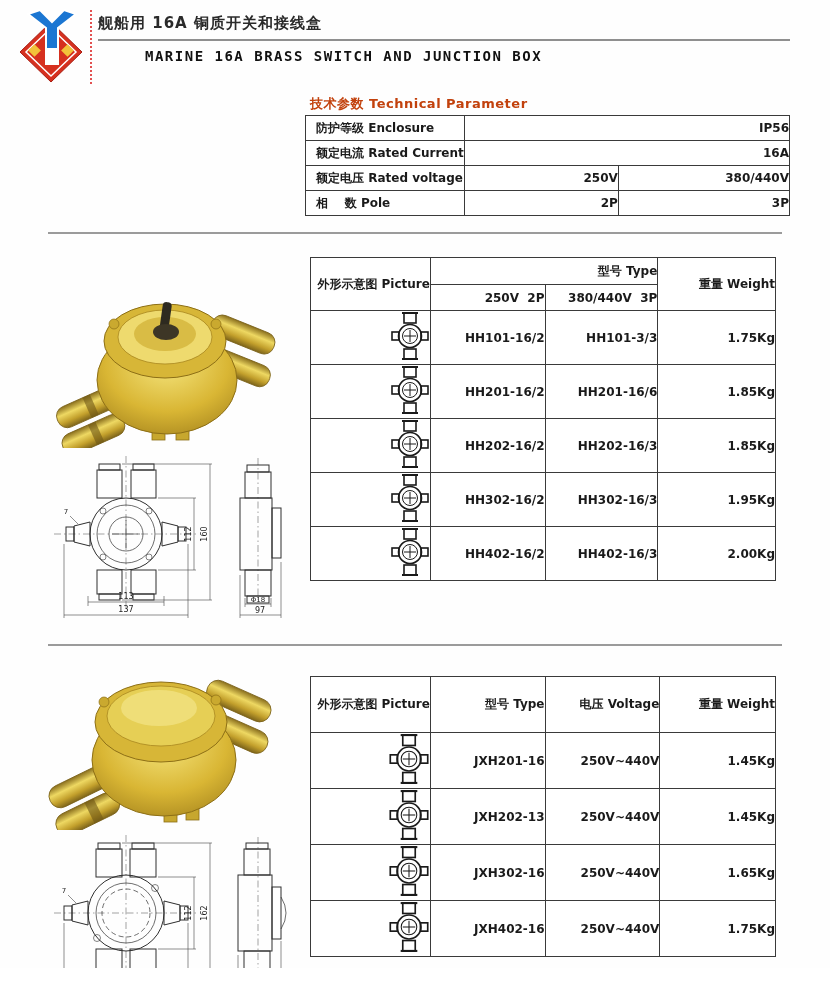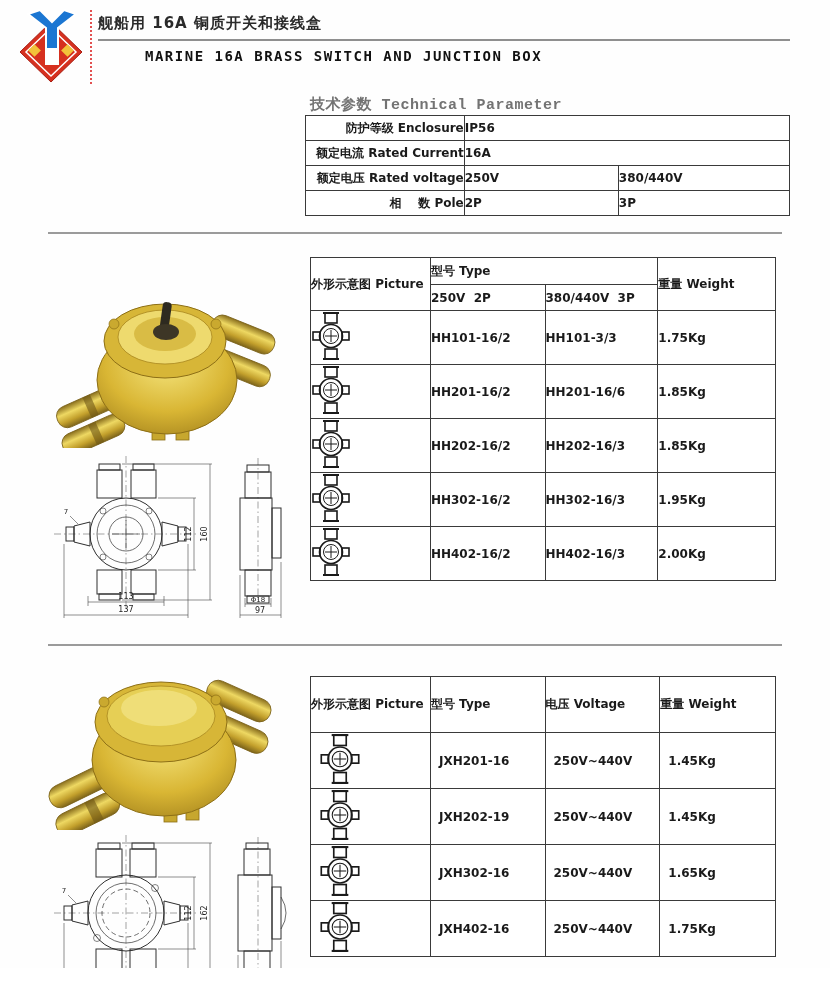--- a/index.html
+++ b/index.html
@@ -8,28 +8,28 @@
   .abs{position:absolute;}
 
   
   .logo{left:16px;top:8px;width:70px;height:76px;}
   .logo-sep{left:90px;top:10px;height:74px;width:0;border-left:2px dotted #e25050;}
   .title-cn{left:98px;top:14px;font-size:15px;font-weight:700;color:#2a2a2a;letter-spacing:1px;white-space:pre;}
   .title-rule{left:98px;top:39px;width:692px;height:2px;background:#8f8f8f;}
   .title-en{left:98px;top:48px;font-size:14px;font-weight:700;color:#111;
             font-family:"DejaVu Sans Mono",monospace;letter-spacing:1.5px;white-space:pre;padding-left:47px;}
 
-  .tech-heading{left:310px;top:95px;font-size:15px;font-weight:700;color:#737373;letter-spacing:.5px;white-space:pre;font-family:Liberation Mono, monospace;}
+  .tech-heading{left:310px;top:95px;font-size:13px;font-weight:700;color:#c2410c;letter-spacing:.5px;white-space:pre;}
 
   table{border-collapse:collapse;background:#fff;}
-  td,th{border:1px solid #3a3a3a;text-align:left;vertical-align:middle;
+  td,th{border:1px solid #3a3a3a;text-align:right;vertical-align:middle;
         font-size:12px;font-weight:700;color:#1a1a1a;padding:0;}
   .tech-table{left:305px;top:115px;width:485px;}
   .tech-table td{height:24px;}
-  .tech-table td.lbl{text-align:right;padding-left:10px;white-space:pre;}
+  .tech-table td.lbl{text-align:left;padding-left:10px;white-space:pre;}
 
   .spec-table{left:310px;top:257px;width:466px;}
   .spec-table th{white-space:pre;}
   .t-hh thead tr.r1 th{height:26px;}
   .t-hh thead tr.r2 th{height:25px;}
   .t-hh tbody td{height:51px;}
   .t-jxh{left:310px;top:676px;width:466px;}
   .t-jxh thead th{height:55px;}
   .t-jxh tbody td{height:55px;padding-left:8px;}
 
@@ -391,21 +391,21 @@
               <use href="#jbox-sym"></use>
             </svg></td>
         <td>JXH201-16</td>
         <td>250V~440V</td>
         <td>1.45Kg</td>
       </tr>
       <tr>
         <td><svg width="42" height="52" viewBox="0 0 40 50">
               <use href="#jbox-sym"></use>
             </svg></td>
-        <td>JXH202-19</td>
+        <td>JXH202-13</td>
         <td>250V~440V</td>
         <td>1.45Kg</td>
       </tr>
       <tr>
         <td><svg width="42" height="52" viewBox="0 0 40 50">
               <use href="#jbox-sym"></use>
             </svg></td>
         <td>JXH302-16</td>
         <td>250V~440V</td>
         <td>1.65Kg</td>

